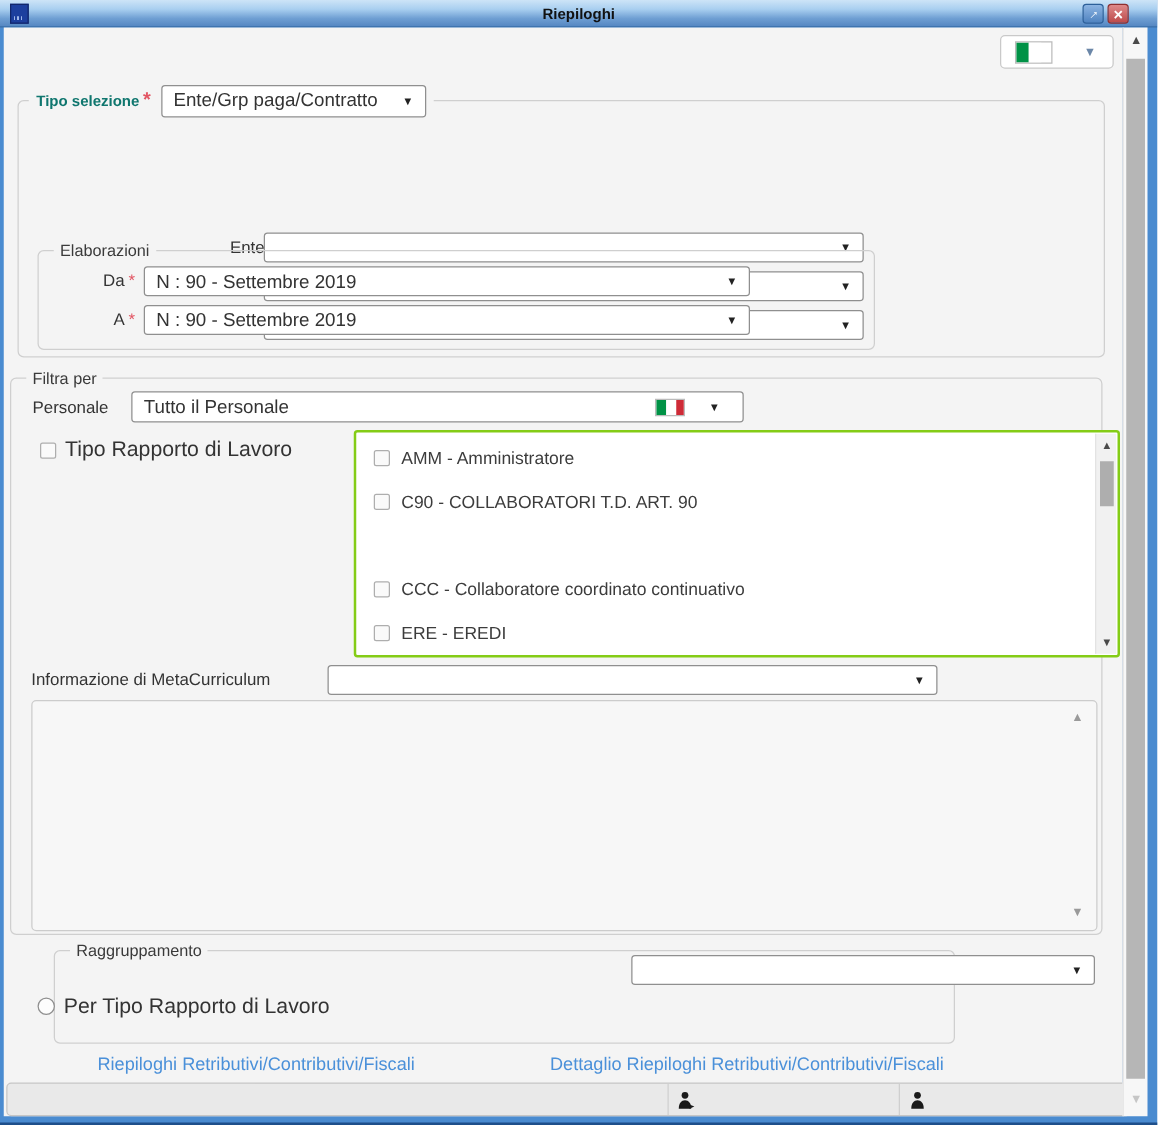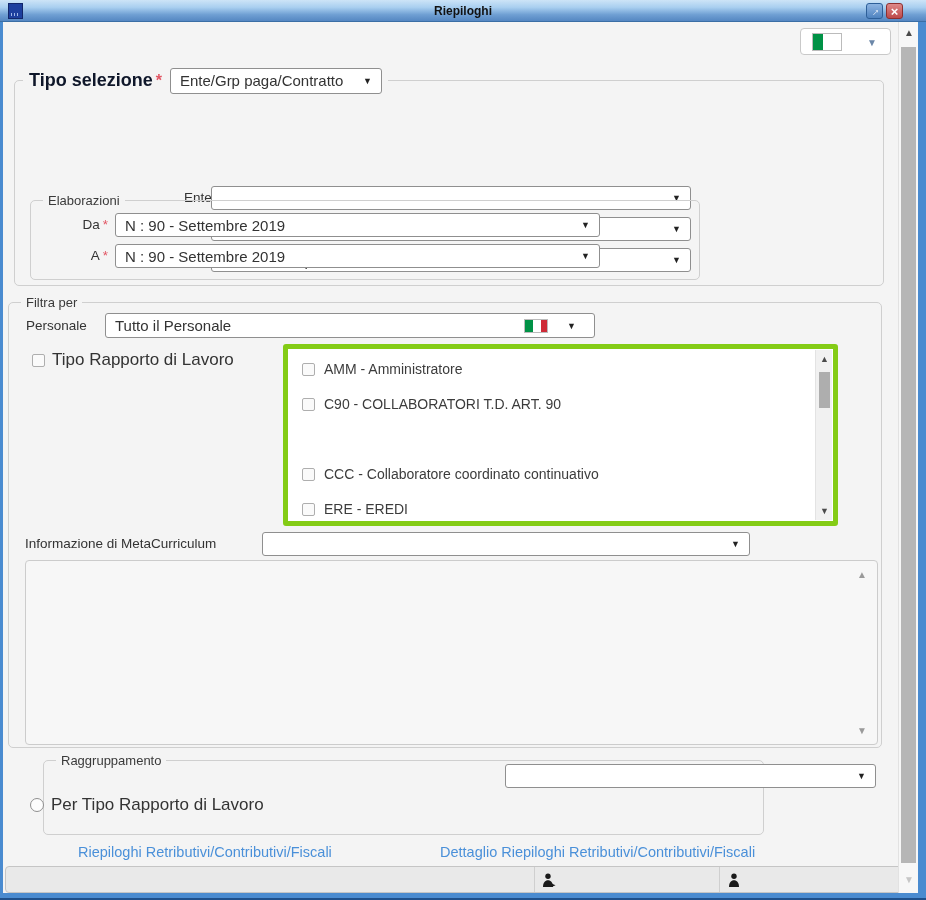--- a/index.html
+++ b/index.html
@@ -82,22 +82,22 @@
   .radio{
     display:inline-block;width:14px;height:14px;border-radius:50%;
     background:#fdfdfd;border:1px solid #8f8f8f;position:relative;flex:none;
   }
   .radio.checked::after{
     content:"";position:absolute;left:3px;top:3px;width:6px;height:6px;border-radius:50%;background:#4b4b4b;
   }
   .chk-row{position:absolute;display:flex;align-items:center;gap:7px;font-size:17px;color:#333;}
   
   .listbox{
-    position:absolute;left:283px;top:344px;width:555px;height:182px;
-    background:#fff;border:5px solid #84cc16;border-radius:3px;overflow:hidden;
+    position:absolute;left:283px;top:344px;width:613px;height:182px;
+    background:#fff;border:2px solid #84cc16;border-radius:3px;overflow:hidden;
   }
   .lb-item{position:absolute;left:14px;display:flex;align-items:center;gap:9px;font-size:14px;color:#3c3c3c;white-space:nowrap;}
   .lb-scroll{position:absolute;right:1px;top:1px;bottom:1px;width:17px;background:#f1f1f1;border-left:1px solid #e3e3e3;}
   .lb-scroll .arr-up{position:absolute;top:4px;left:0;width:17px;text-align:center;font-size:9px;color:#4a4a4a;}
   .lb-scroll .thumb{position:absolute;left:3px;top:22px;width:11px;height:36px;background:#aeaeae;}
   .lb-scroll .arr-down{position:absolute;bottom:4px;left:0;width:17px;text-align:center;font-size:9px;color:#4a4a4a;}
   
   .bigbox{
     position:absolute;left:25px;top:560px;width:853px;height:185px;
     background:#f7f7f7;border:1px solid #cccccc;border-radius:4px;
@@ -136,21 +136,21 @@
     
   </div>
 
   <div class="lang-dd">
     <span class="flag"><i class="g"></i><i class="w"></i><i class="r"></i></span>
     <span class="caret">▼</span>
   </div>
 
   <div class="fset" style="left:14px;top:80px;width:870px;height:206px;">
     <div style="position:absolute;top:-14px;left:8px;background:#f4f4f4;padding:0 6px;display:flex;align-items:center;height:27px;">
-      <span style="font-size:18px;font-weight:bold;color:#0f172a;">Tipo selezione</span>
+      <span style="font-size:12px;font-weight:bold;color:#0f766e;">Tipo selezione</span>
       <span class="req" style="font-weight:bold;">*</span>
       <div class="sel" style="position:relative;margin-left:8px;width:212px;height:26px;display:flex;">
         <span>Ente/Grp paga/Contratto</span>
         <span class="caret">▼</span>
       </div>
     </div>
 
     <div class="flabel" style="left:60px;top:109px;width:145px;">
       <span>Ente</span><span class="req">*</span>
     </div>

